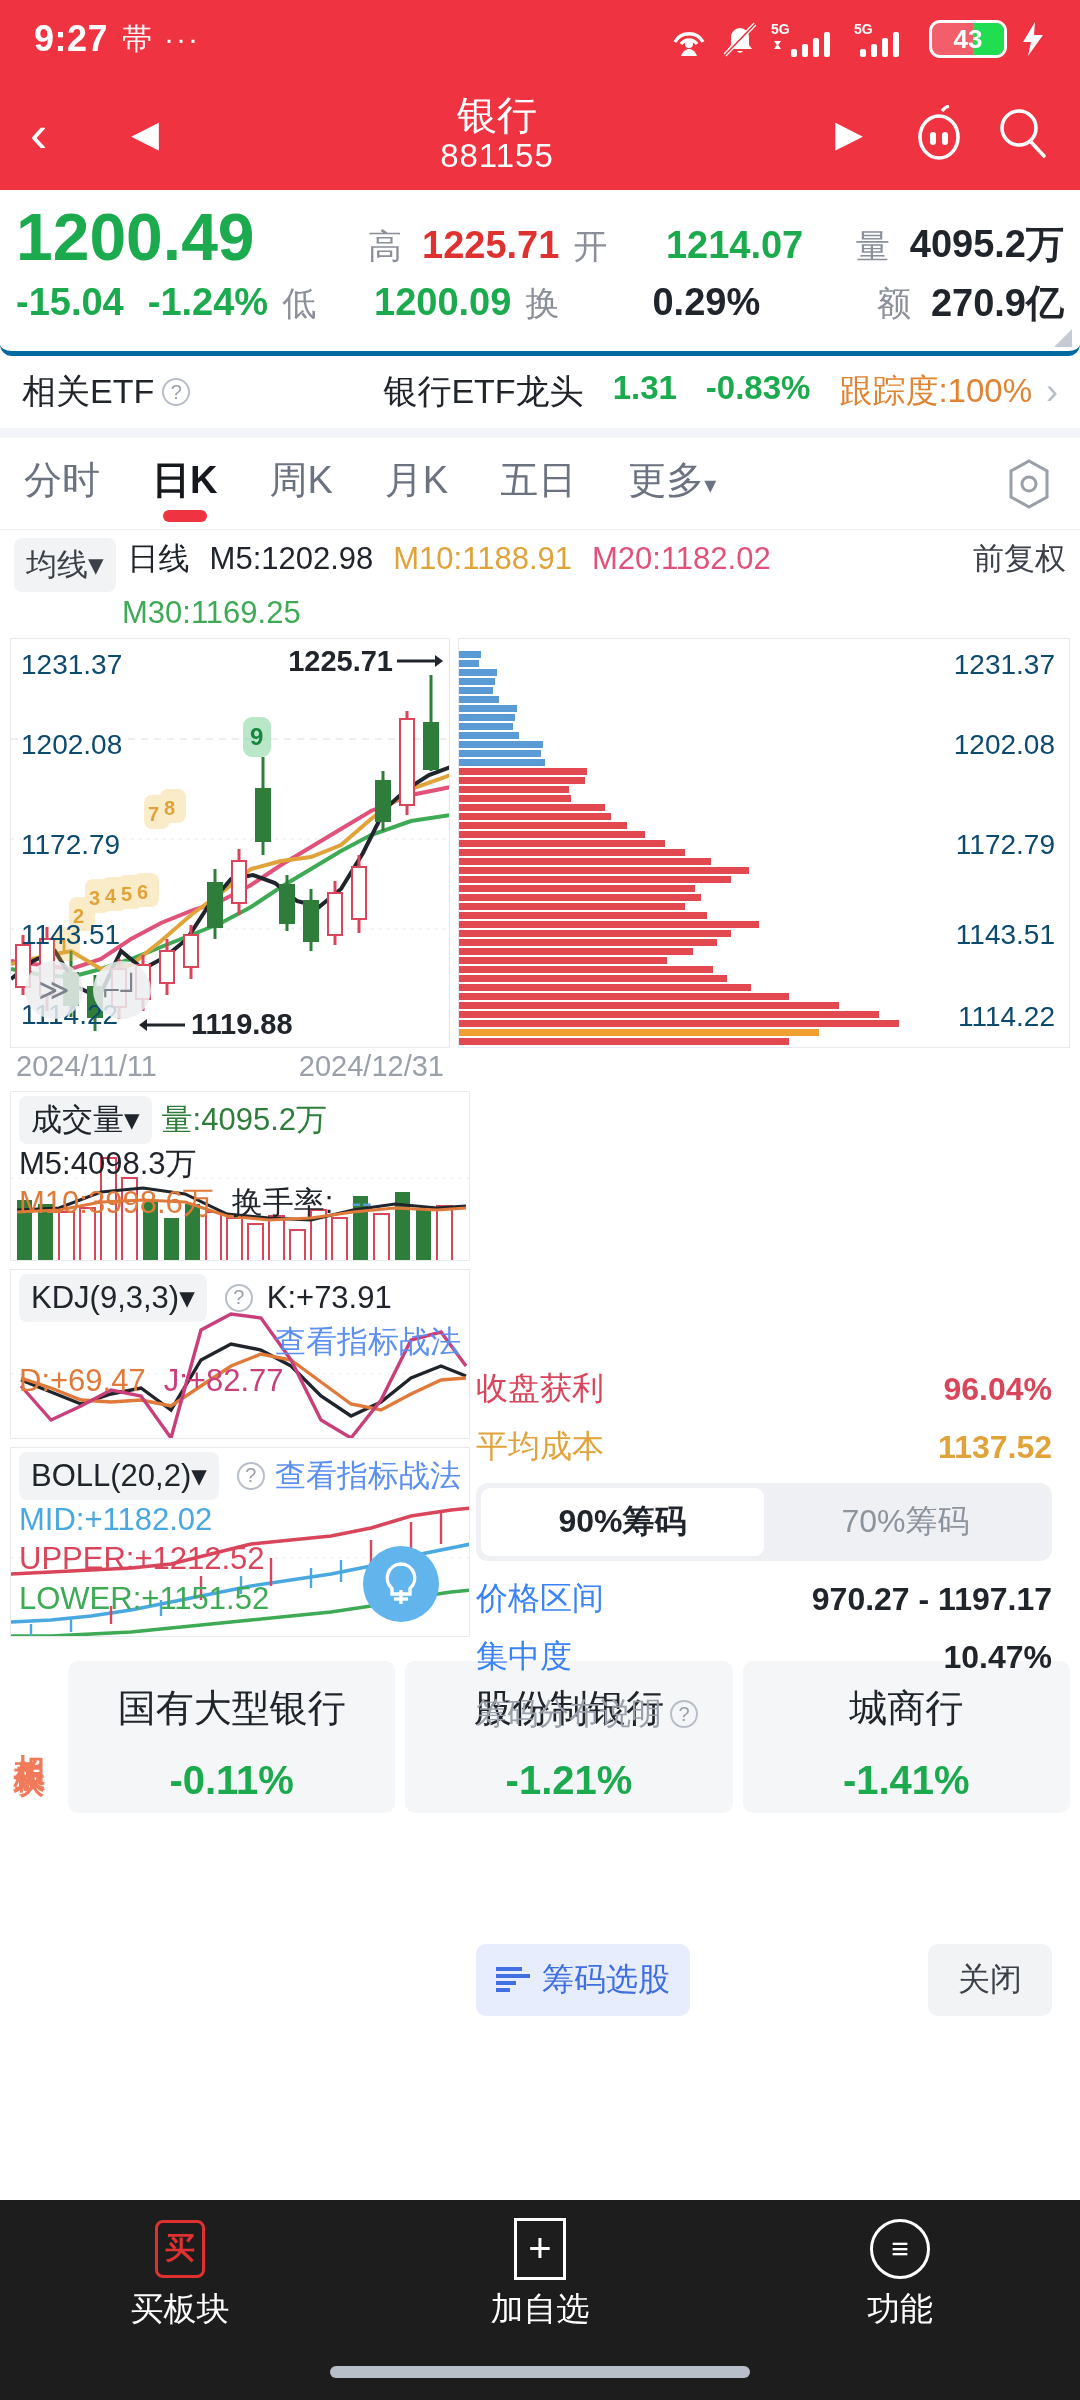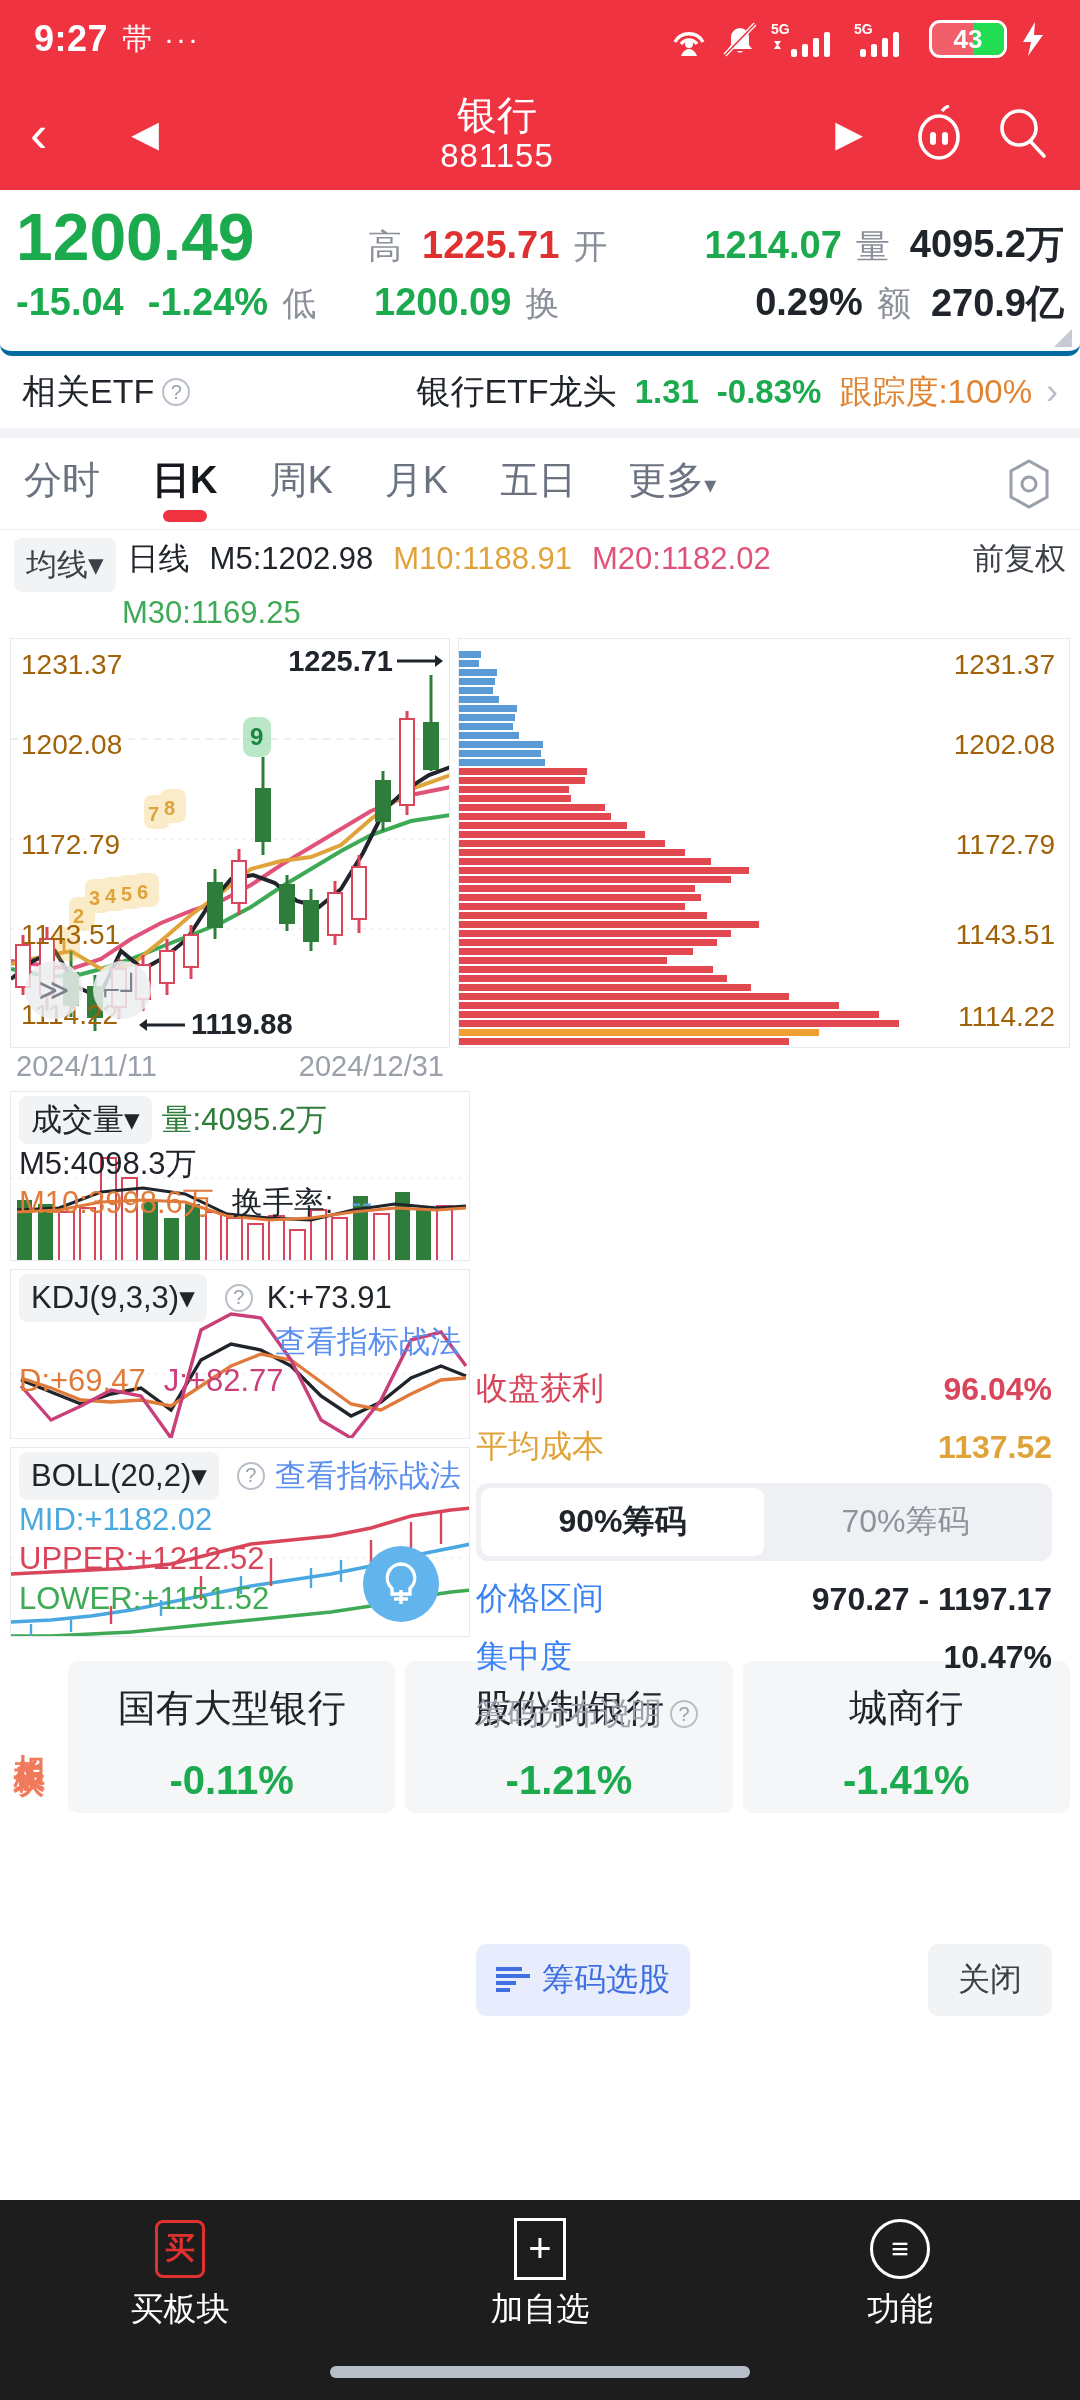--- a/index.html
+++ b/index.html
@@ -47,30 +47,30 @@
   .qrow{ display:flex; align-items:flex-end; }
   .qrow + .qrow{ margin-top:8px; align-items:center;}
   .q-price{ font-size:66px;font-weight:700;color:#1bab4e;line-height:1;min-width:338px;}
   .q-chg{ font-size:38px;color:#1bab4e;font-weight:600;}
   .q-chg + .q-chg{ margin-left:24px; }
   .q-lbl{ font-size:34px;color:#8a8f99;margin-left:14px;}
   .q-val{ font-size:38px;font-weight:700;margin-left:20px;}
   .red{color:#e03131;} .green{color:#1bab4e;} .dark{color:#20242b;}
   .cellA{ min-width:338px; display:flex;align-items:baseline;}
   .cellB{ flex:1; display:flex;align-items:baseline;justify-content:flex-start;}
-  .cellC{ flex:1; display:flex;align-items:baseline;justify-content:flex-end;}
+  .cellC{ flex:1; display:flex;align-items:baseline;justify-content:space-between;}
   .q-resize{position:absolute;right:8px;bottom:4px;width:0;height:0;
     border-left:18px solid transparent;border-bottom:18px solid #c6cbd3;}
 
   
   .etf{ height:82px; display:flex;align-items:center;padding:0 22px;border-bottom:10px solid #f2f4f7;}
   .etf-lbl{ font-size:34px;color:#20242b;}
   .qmark{ display:inline-flex;align-items:center;justify-content:center;width:28px;height:28px;
     border:2px solid #b9bfc8;border-radius:50%;font-size:20px;color:#9aa0aa;margin-left:8px;}
-  .etf-mid{ margin-left:auto; display:flex;align-items:center;gap:18px;}
+  .etf-mid{ margin-left:auto; display:flex;gap:29px;}
   .etf-name{font-size:34px;color:#20242b;}
   .etf-pr{font-size:33px;color:#1bab4e;font-weight:600;}
   .etf-track{font-size:33px;color:#e08434;}
   .etf-arrow{font-size:36px;color:#b9bfc8;margin-left:14px;font-weight:300;}
 
   
   .tabs{ height:92px;display:flex;align-items:center;padding:0 24px;border-bottom:1px solid #eceff1;}
   .tab{ font-size:38px;color:#6b7280;margin-right:52px;position:relative;padding-bottom:6px;}
   .tab.active{ color:#15181d;font-weight:700;}
   .tab.active:after{ content:"";position:absolute;left:50%;transform:translateX(-50%);
@@ -83,21 +83,21 @@
   .ma-chip{background:#f1f3f5;border-radius:8px;padding:6px 12px;font-size:31px;color:#3c4149;margin-right:12px;}
   .ma-txt{font-size:31px;margin-right:20px;line-height:1.35;}
   .ma-k{color:#20242b;}
   .m5{color:#20242b;} .m10{color:#e0a33a;} .m20{color:#e0527a;} .m30{color:#3faa55;}
   .ma-right{margin-left:auto;font-size:31px;color:#3c4149;}
 
   
   .chartwrap{ display:flex; padding:0 10px; gap:8px;}
   .kchart{ position:relative;width:440px;height:410px;border:1px solid #e6e9ee;background:#fff;overflow:hidden;}
   .chips{ position:relative;flex:1;height:410px;border:1px solid #e6e9ee;background:#fff;overflow:hidden;}
-  .axlbl{position:absolute;font-size:28px;color:#a16207;}
+  .axlbl{position:absolute;font-size:28px;color:#0c4a6e;}
   .annot{position:absolute;font-size:29px;color:#20242b;font-weight:600;}
   .kbtn{position:absolute;width:58px;height:58px;border-radius:50%;background:rgba(235,237,240,.85);
     display:flex;align-items:center;justify-content:center;color:#7b828c;font-size:30px;}
   .datesrow{display:flex;justify-content:space-between;padding:2px 16px 0 16px;font-size:29px;color:#9aa0aa;}
 
   
   .chipinfo{padding:12px 18px 0 18px;}
   .ci-row{display:flex;justify-content:space-between;align-items:center;margin-bottom:14px;}
   .ci-l{font-size:32px;} .ci-v{font-size:32px;font-weight:600;}
   .ci-red .ci-l,.ci-red .ci-v{color:#d9455a;}

